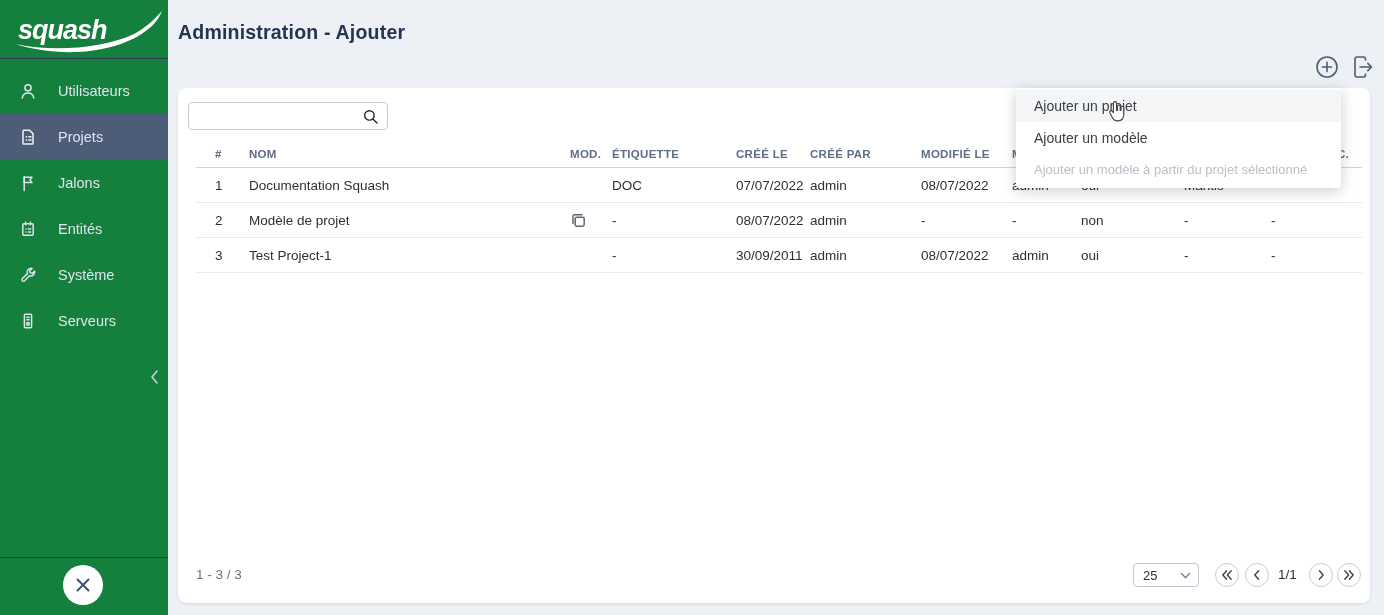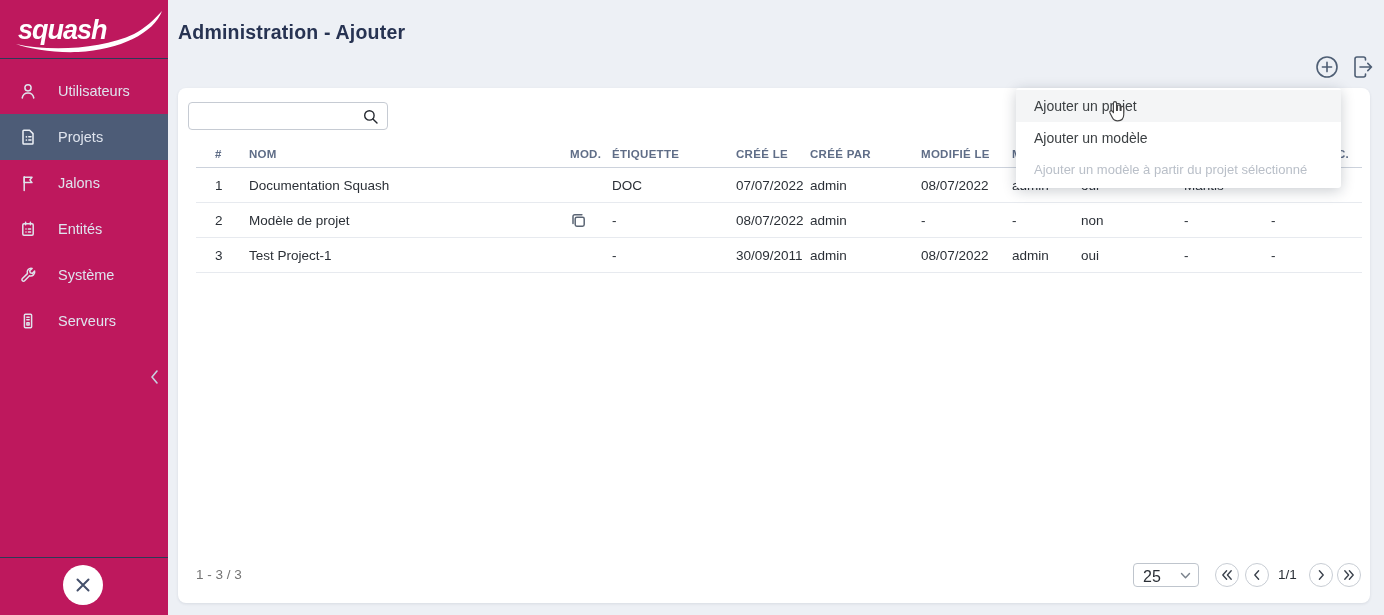--- a/index.html
+++ b/index.html
@@ -1,20 +1,20 @@
 <!DOCTYPE html>
 <html><head>
 <meta charset="utf-8">
 <style>
   * { margin:0; padding:0; box-sizing:border-box; }
   body { font-family:"Liberation Sans", sans-serif; }
   .screen { position:relative; width:1384px; height:615px; background:#edf0f5; overflow:hidden; }
 
   
-  .sidebar { position:absolute; left:0; top:0; width:168px; height:615px; background:#be185d; }
+  .sidebar { position:absolute; left:0; top:0; width:168px; height:615px; background:#15803d; }
   .logo { position:absolute; left:0; top:0; width:168px; height:58px; cursor:pointer; }
   .logo svg { position:absolute; left:6px; top:6px; }
   .side-divider-top { position:absolute; left:0; top:58px; width:168px; height:1px; background:#2c3a58; }
   .nav { position:absolute; left:0; top:68px; width:168px; }
   .nav-item { position:relative; height:46px; display:flex; align-items:center; cursor:pointer; color:#dfe4ee; font-size:14.5px; }
   .nav-item.active { background:#4d5c77; }
   .nav-item .ico { position:absolute; left:18px; top:13px; width:20px; height:20px; }
   .nav-item .lbl { position:absolute; left:58px; }
   .collapse-btn { position:absolute; left:144px; top:366px; width:22px; height:22px; cursor:pointer; }
   .side-divider-bottom { position:absolute; left:0; top:557px; width:168px; height:1px; background:#2c3a58; }
@@ -49,21 +49,21 @@
   .col-modle { left:725px; }
   .col-modpar{ left:816px; }
   .col-actif { left:885px; }
   .col-bt    { left:988px; }
   .col-sync  { left:1075px; }
   .col-hc    { left:1141px; }
 
   
   .footer { position:absolute; left:0; top:472px; width:1192px; height:30px; }
   .range { position:absolute; left:18px; top:0; line-height:30px; font-size:13.5px; color:#737373; }
-  .psize { position:absolute; left:955px; top:3px; width:66px; height:24px; border:1px solid #bfc5cd; border-radius:4px; background:#fff; cursor:pointer; font-size:16px; color:#2b3037; }
+  .psize { position:absolute; left:955px; top:3px; width:66px; height:24px; border:1px solid #bfc5cd; border-radius:4px; background:#fff; cursor:pointer; font-size:13px; color:#2b3037; }
   .psize .val { position:absolute; left:9px; top:4px; }
   .psize .chev { position:absolute; right:7px; top:8px; }
   .pgbtn { position:absolute; top:3px; width:24px; height:24px; border:1px solid #c8cdd4; border-radius:50%; background:#fff; display:flex; align-items:center; justify-content:center; cursor:pointer; }
   .pg-first { left:1037px; } .pg-prev { left:1067px; } .pg-next { left:1131px; } .pg-last { left:1159px; }
   .pindic { position:absolute; left:1100px; top:0; line-height:30px; font-size:13.5px; color:#2b3037; }
 
   
   .menu { position:absolute; left:1016px; top:88px; width:325px; background:#ffffff; border-radius:3px; box-shadow:0 3px 14px rgba(20,30,50,.22); padding:2px 0; z-index:20; }
   .menu-item { height:32px; line-height:32px; padding:0 18px; font-size:14px; color:#3c4043; white-space:nowrap; cursor:pointer; }
   .menu-item.hovered { background:#f4f5f6; }

